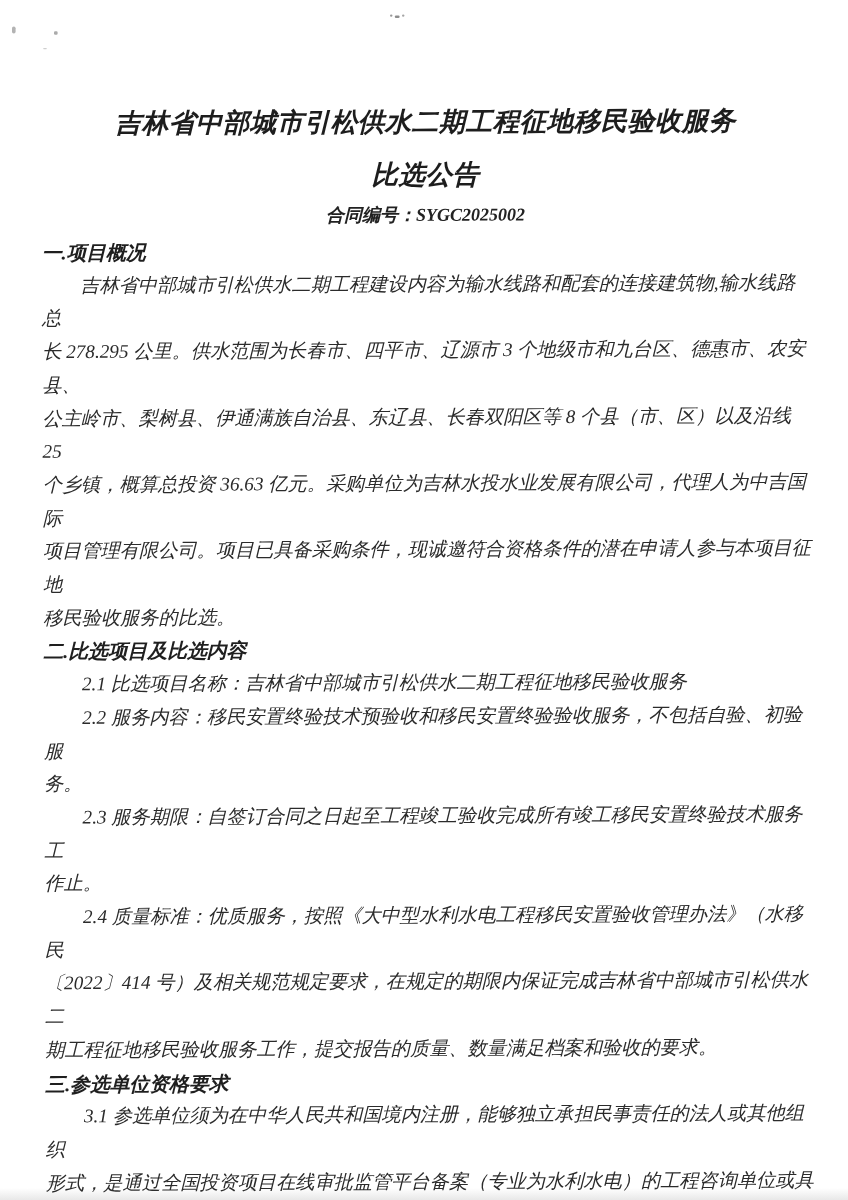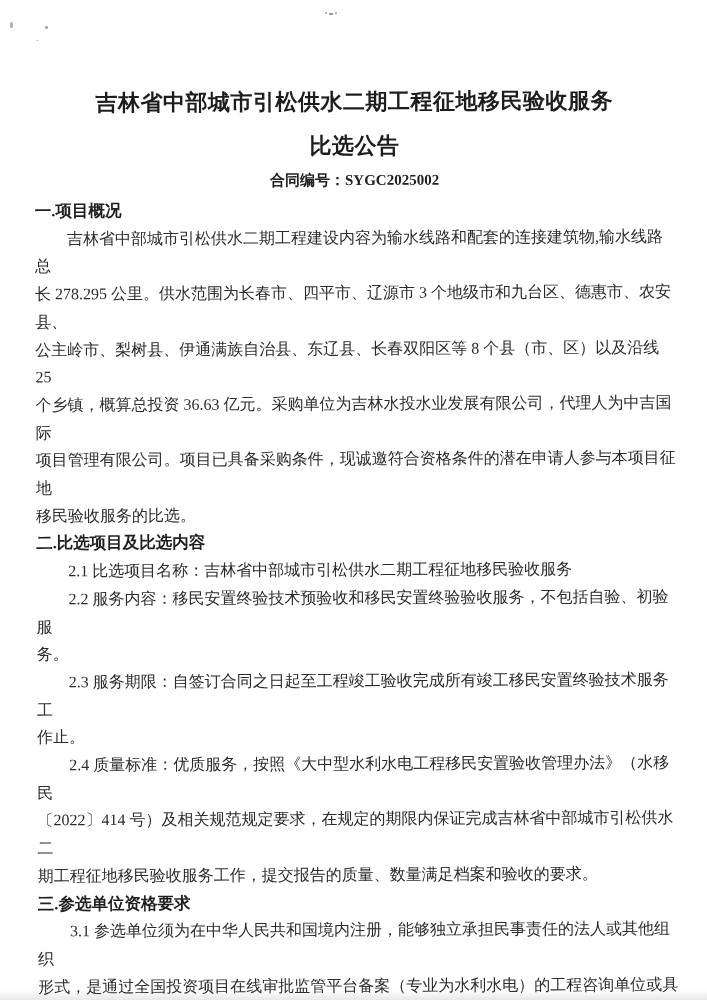--- a/index.html
+++ b/index.html
@@ -3,20 +3,21 @@
 <meta charset="utf-8">
 <style>
   html,body{margin:0;padding:0;background:#ffffff;}
   .page{
     position:relative;
     width:707px;height:1000px;
     background:#ffffff;
     overflow:hidden;
     font-family:"Liberation Serif","DejaVu Serif",serif;
     color:#2b2b2b;
+    font-style:italic;
   }
   .content{
     position:absolute;
     left:36px;top:0;width:640px;
     transform:rotate(-0.25deg);
     transform-origin:320px 500px;
   }
   .title-line{
     text-align:center;
     font-size:22px;

